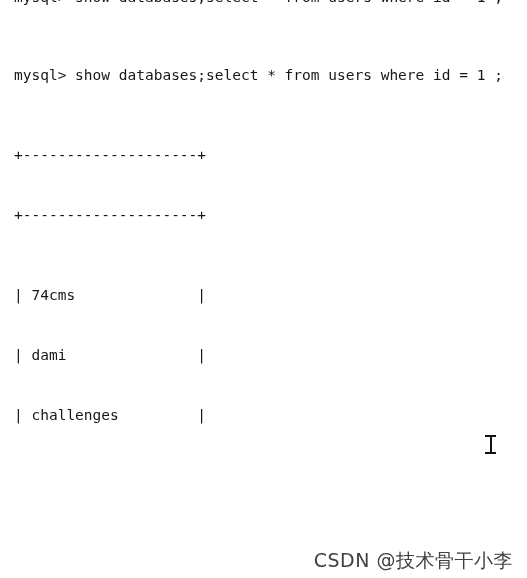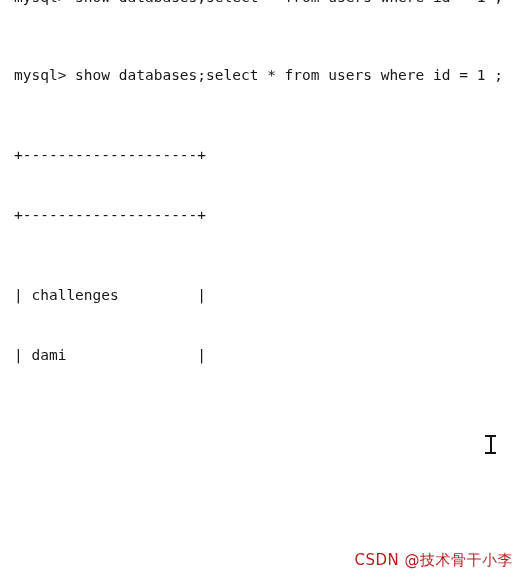--- a/index.html
+++ b/index.html
@@ -94,23 +94,23 @@
     width: 11px;
     height: 2px;
     background: #111111;
   }
 
   
   #watermark {
     position: absolute;
     right: 14px;
     bottom: 8px;
-    color: #b91c1c;
+    color: #404040;
     font-family: "DejaVu Sans", "Liberation Sans", sans-serif;
-    font-size: 15px;
+    font-size: 19px;
     line-height: 20px;
     letter-spacing: 0.5px;
     white-space: nowrap;
     user-select: none;
   }
 </style>
 </head>
 <body>
 
 <div id="terminal">
@@ -118,22 +118,23 @@
   
   <div class="clipped-top">mysql&gt; show databases;select * from users where id = 1 ;</div>
 
   <div class="lines">
 
     <span class="line">mysql&gt; show databases;select * from users where id = 1 ;</span>
 
     <span class="line">+--------------------+</span>
     <span class="line">+--------------------+</span>
 
+    <span class="line">| 74cms              |</span>
+    <span class="line">| dami               |</span>
     <span class="line">| challenges         |</span>
-    <span class="line">| dami               |</span>
     
     
     
     
     
     
     
     
     
     

